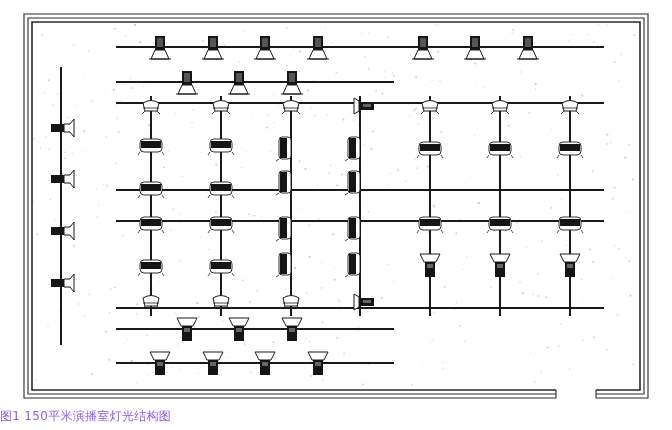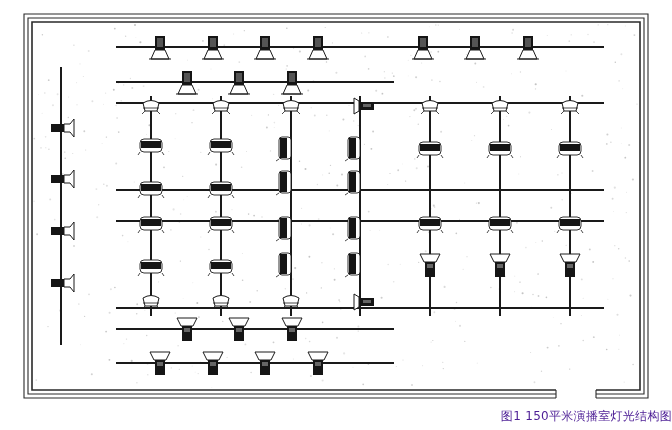--- a/index.html
+++ b/index.html
@@ -1,18 +1,18 @@
 <!DOCTYPE html>
 <html><head>
 <meta charset="utf-8">
 <style>
   html, body { margin:0; padding:0; background:#ffffff; }
   body { width:672px; height:430px; position:relative; overflow:hidden; font-family:"DejaVu Sans", sans-serif; }
   #stage { position:absolute; left:0; top:0; width:672px; height:430px; }
-  .caption { position:absolute; left:0; width:672px; top:408px; text-align:right; font-size:12px; color:#4c1d95; letter-spacing:0.3px; }
+  .caption { position:absolute; left:0; width:672px; top:408px; text-align:left; font-size:12px; color:#8b5cf6; letter-spacing:0.3px; }
 </style>
 </head>
 <body>
 
 <div id="stage">
   <svg id="svg" width="672" height="430" viewBox="0 0 672 430" xmlns="http://www.w3.org/2000/svg">
     <g id="speckles">
         <circle cx="330.2" cy="228.1" r="0.48" fill="#b8b8b8" opacity="0.47"></circle>
         <circle cx="301.7" cy="208.3" r="0.45" fill="#b8b8b8" opacity="0.79"></circle>
         <circle cx="390.0" cy="173.5" r="0.60" fill="#b8b8b8" opacity="0.74"></circle>

